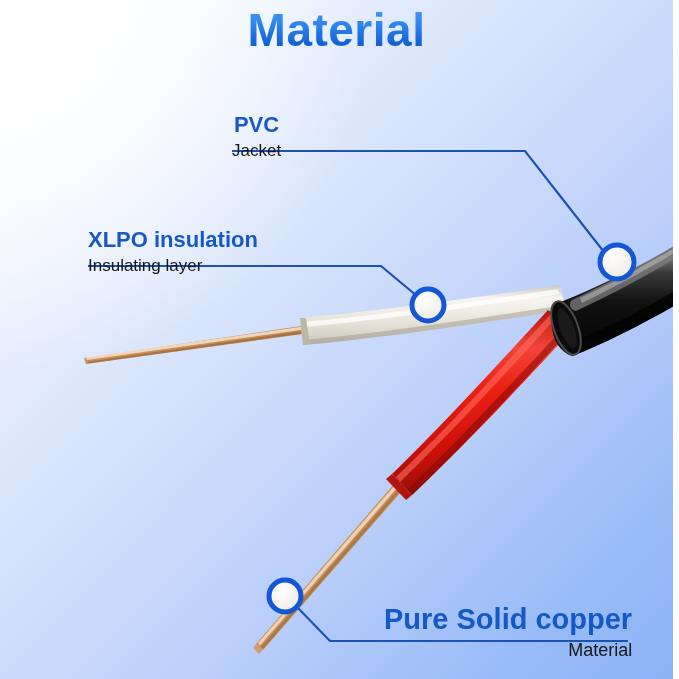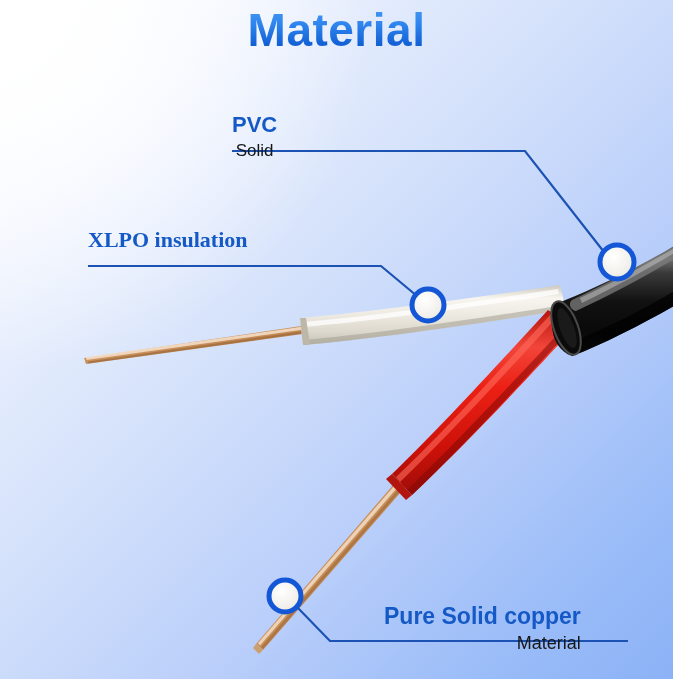--- a/index.html
+++ b/index.html
@@ -45,23 +45,23 @@
   }
   .callout .sub{
     font-size:17px;
     color:#171717;
     white-space:nowrap;
     line-height:1.25;
     padding-top:3px;
   }
 
   #callout-pvc{left:232px;top:113px;text-align:center;}
-  #callout-xlpo{left:88px;top:228px;font-family:Liberation Serif, serif;}
+  #callout-xlpo{left:88px;top:228px;}
   #callout-copper{left:384px;top:604px;text-align:right;}
-  #callout-copper .head{font-size:23px;}
+  #callout-copper .head{font-size:29px;}
   #callout-copper .sub{font-size:18px;}
 </style>
 </head>
 <body>
 
 <div id="stage">
 
   <svg class="art" viewBox="0 0 679 679">
     <defs>
 
@@ -187,25 +187,26 @@
     </g>
     <g>
       <circle cx="285" cy="596" r="16" fill="url(#gMarker)" stroke="#1357d6" stroke-width="5"></circle>
     </g>
   </svg>
 
   <div id="title">Material</div>
 
   <div class="callout" id="callout-pvc">
     <div class="head">PVC</div>
-    <div class="sub">Solid</div>
+    <div class="sub">Jacket</div>
   </div>
 
   <div class="callout" id="callout-xlpo">
     <div class="head">XLPO insulation</div>
+    <div class="sub">Insulating layer</div>
   </div>
 
   <div class="callout" id="callout-copper">
     <div class="head">Pure Solid copper</div>
     <div class="sub">Material</div>
   </div>
 
 </div>
 
 </body></html>

